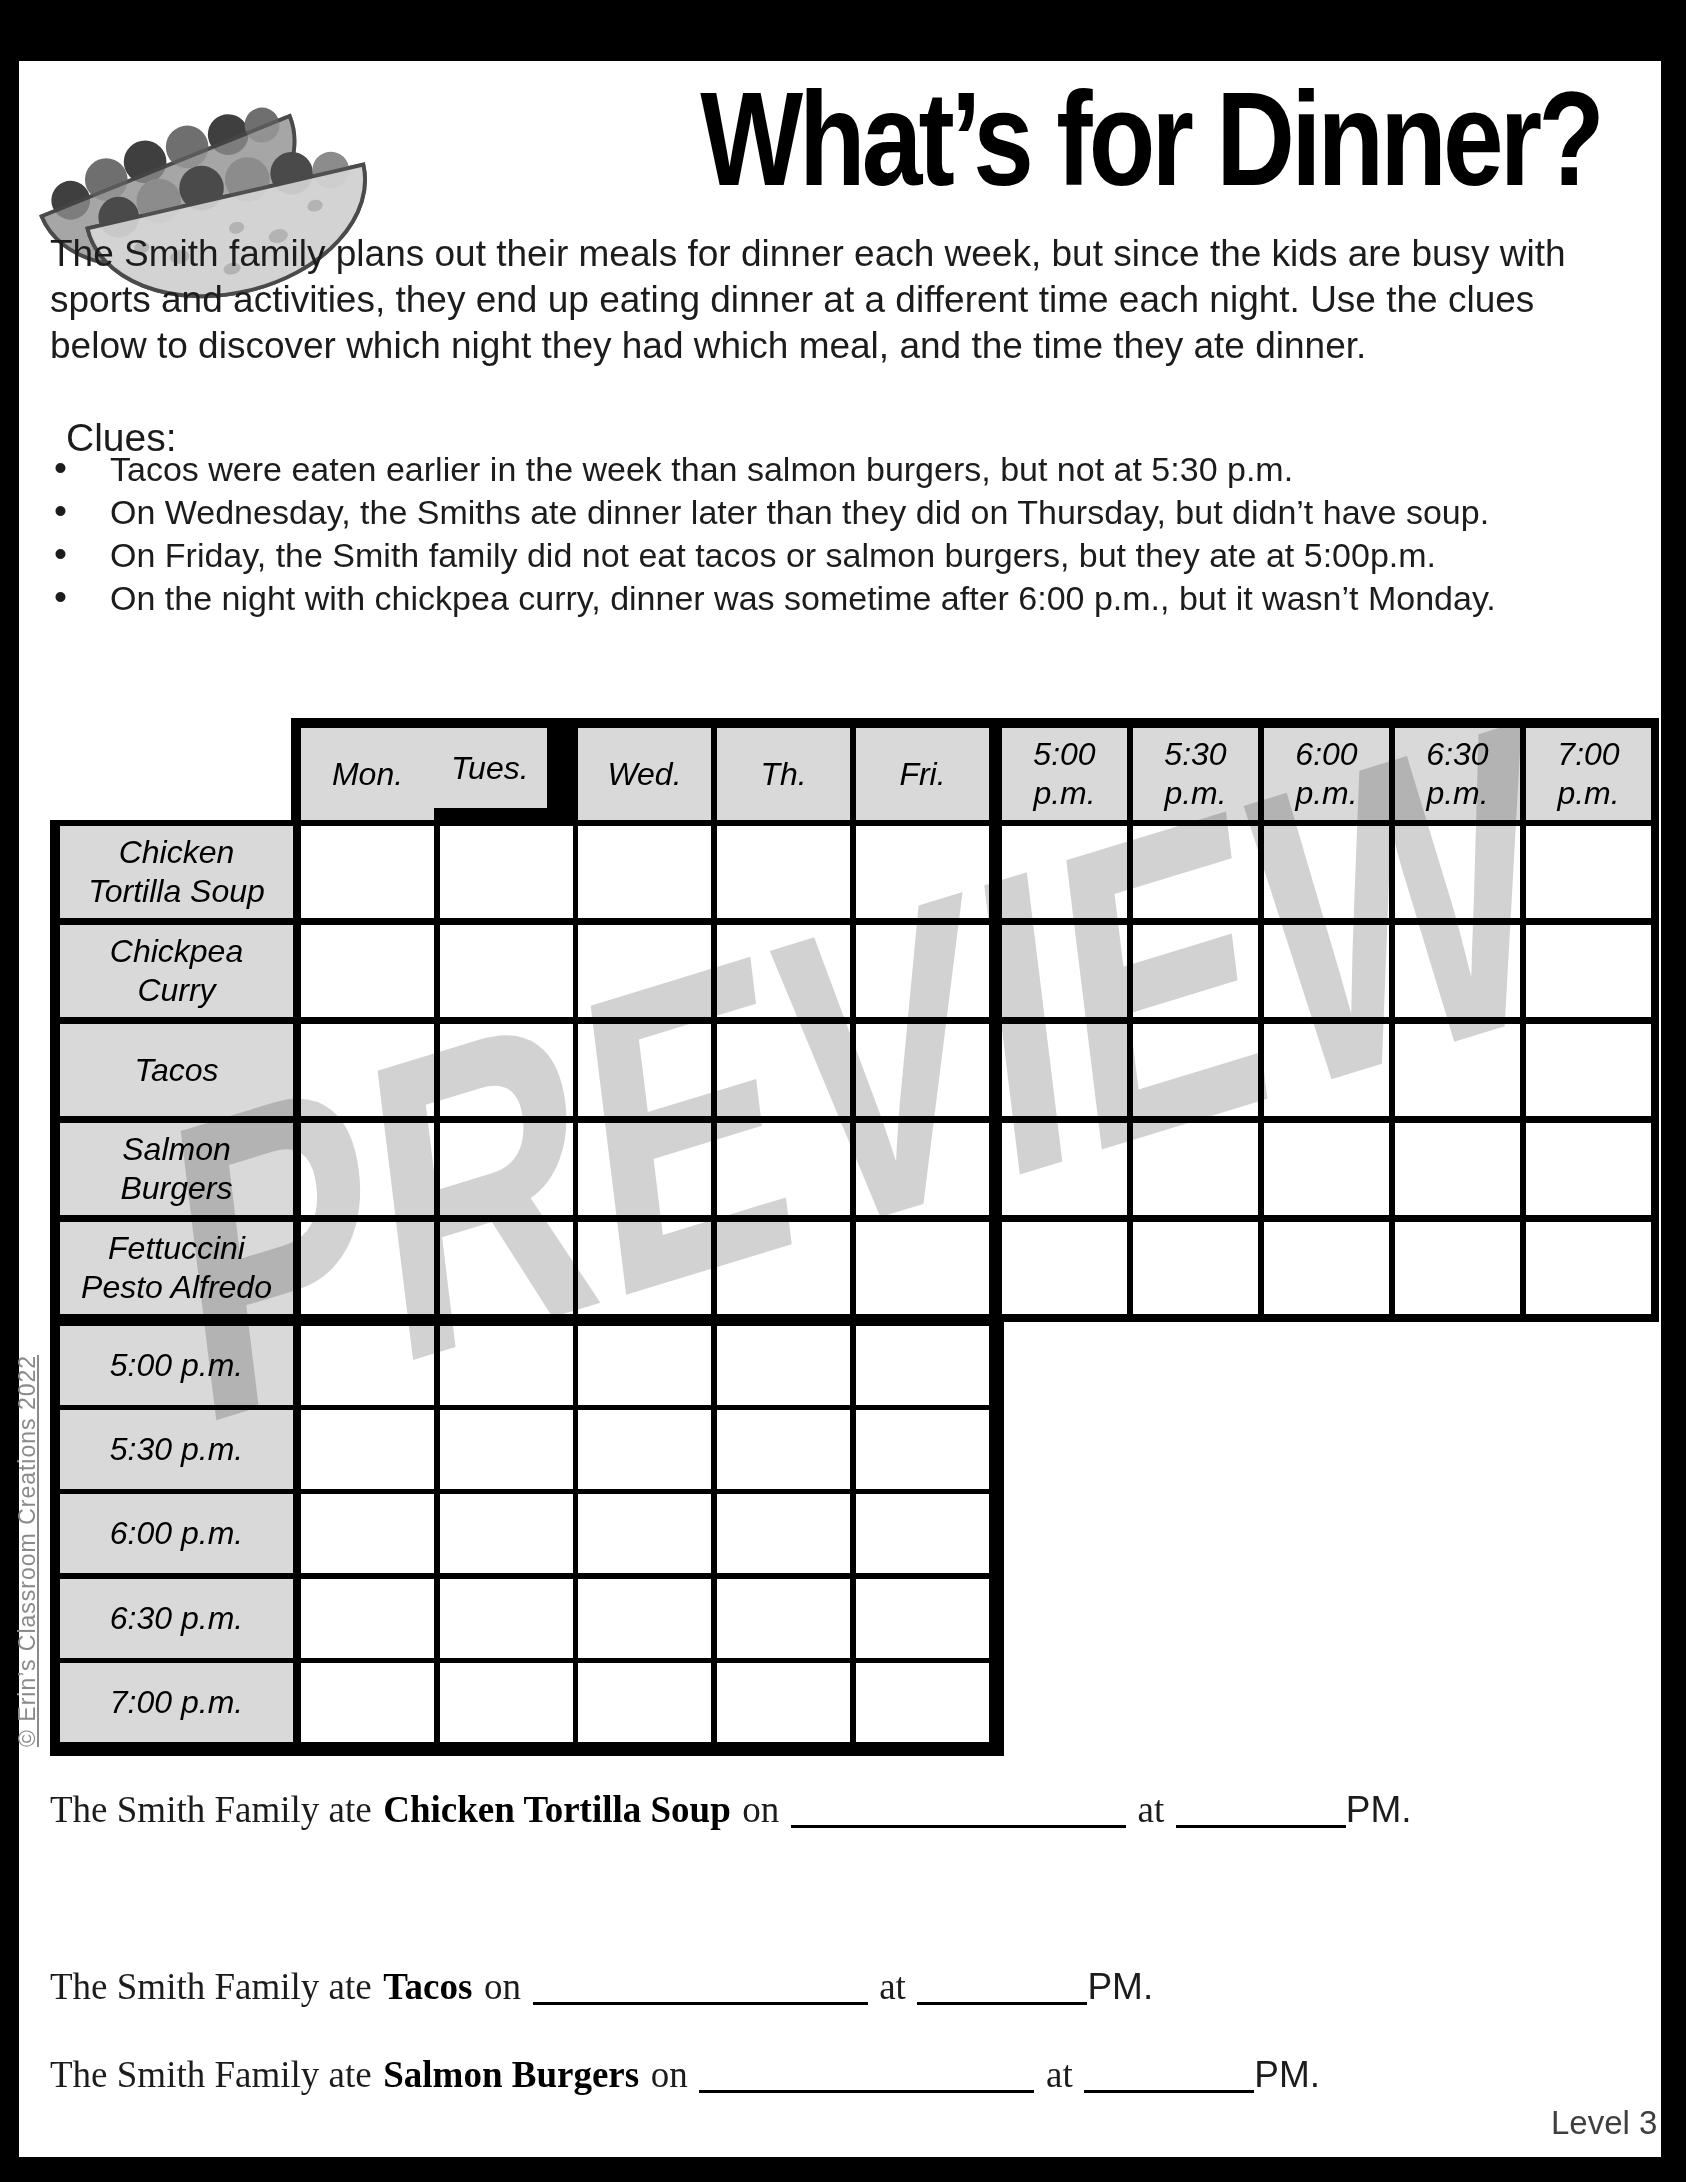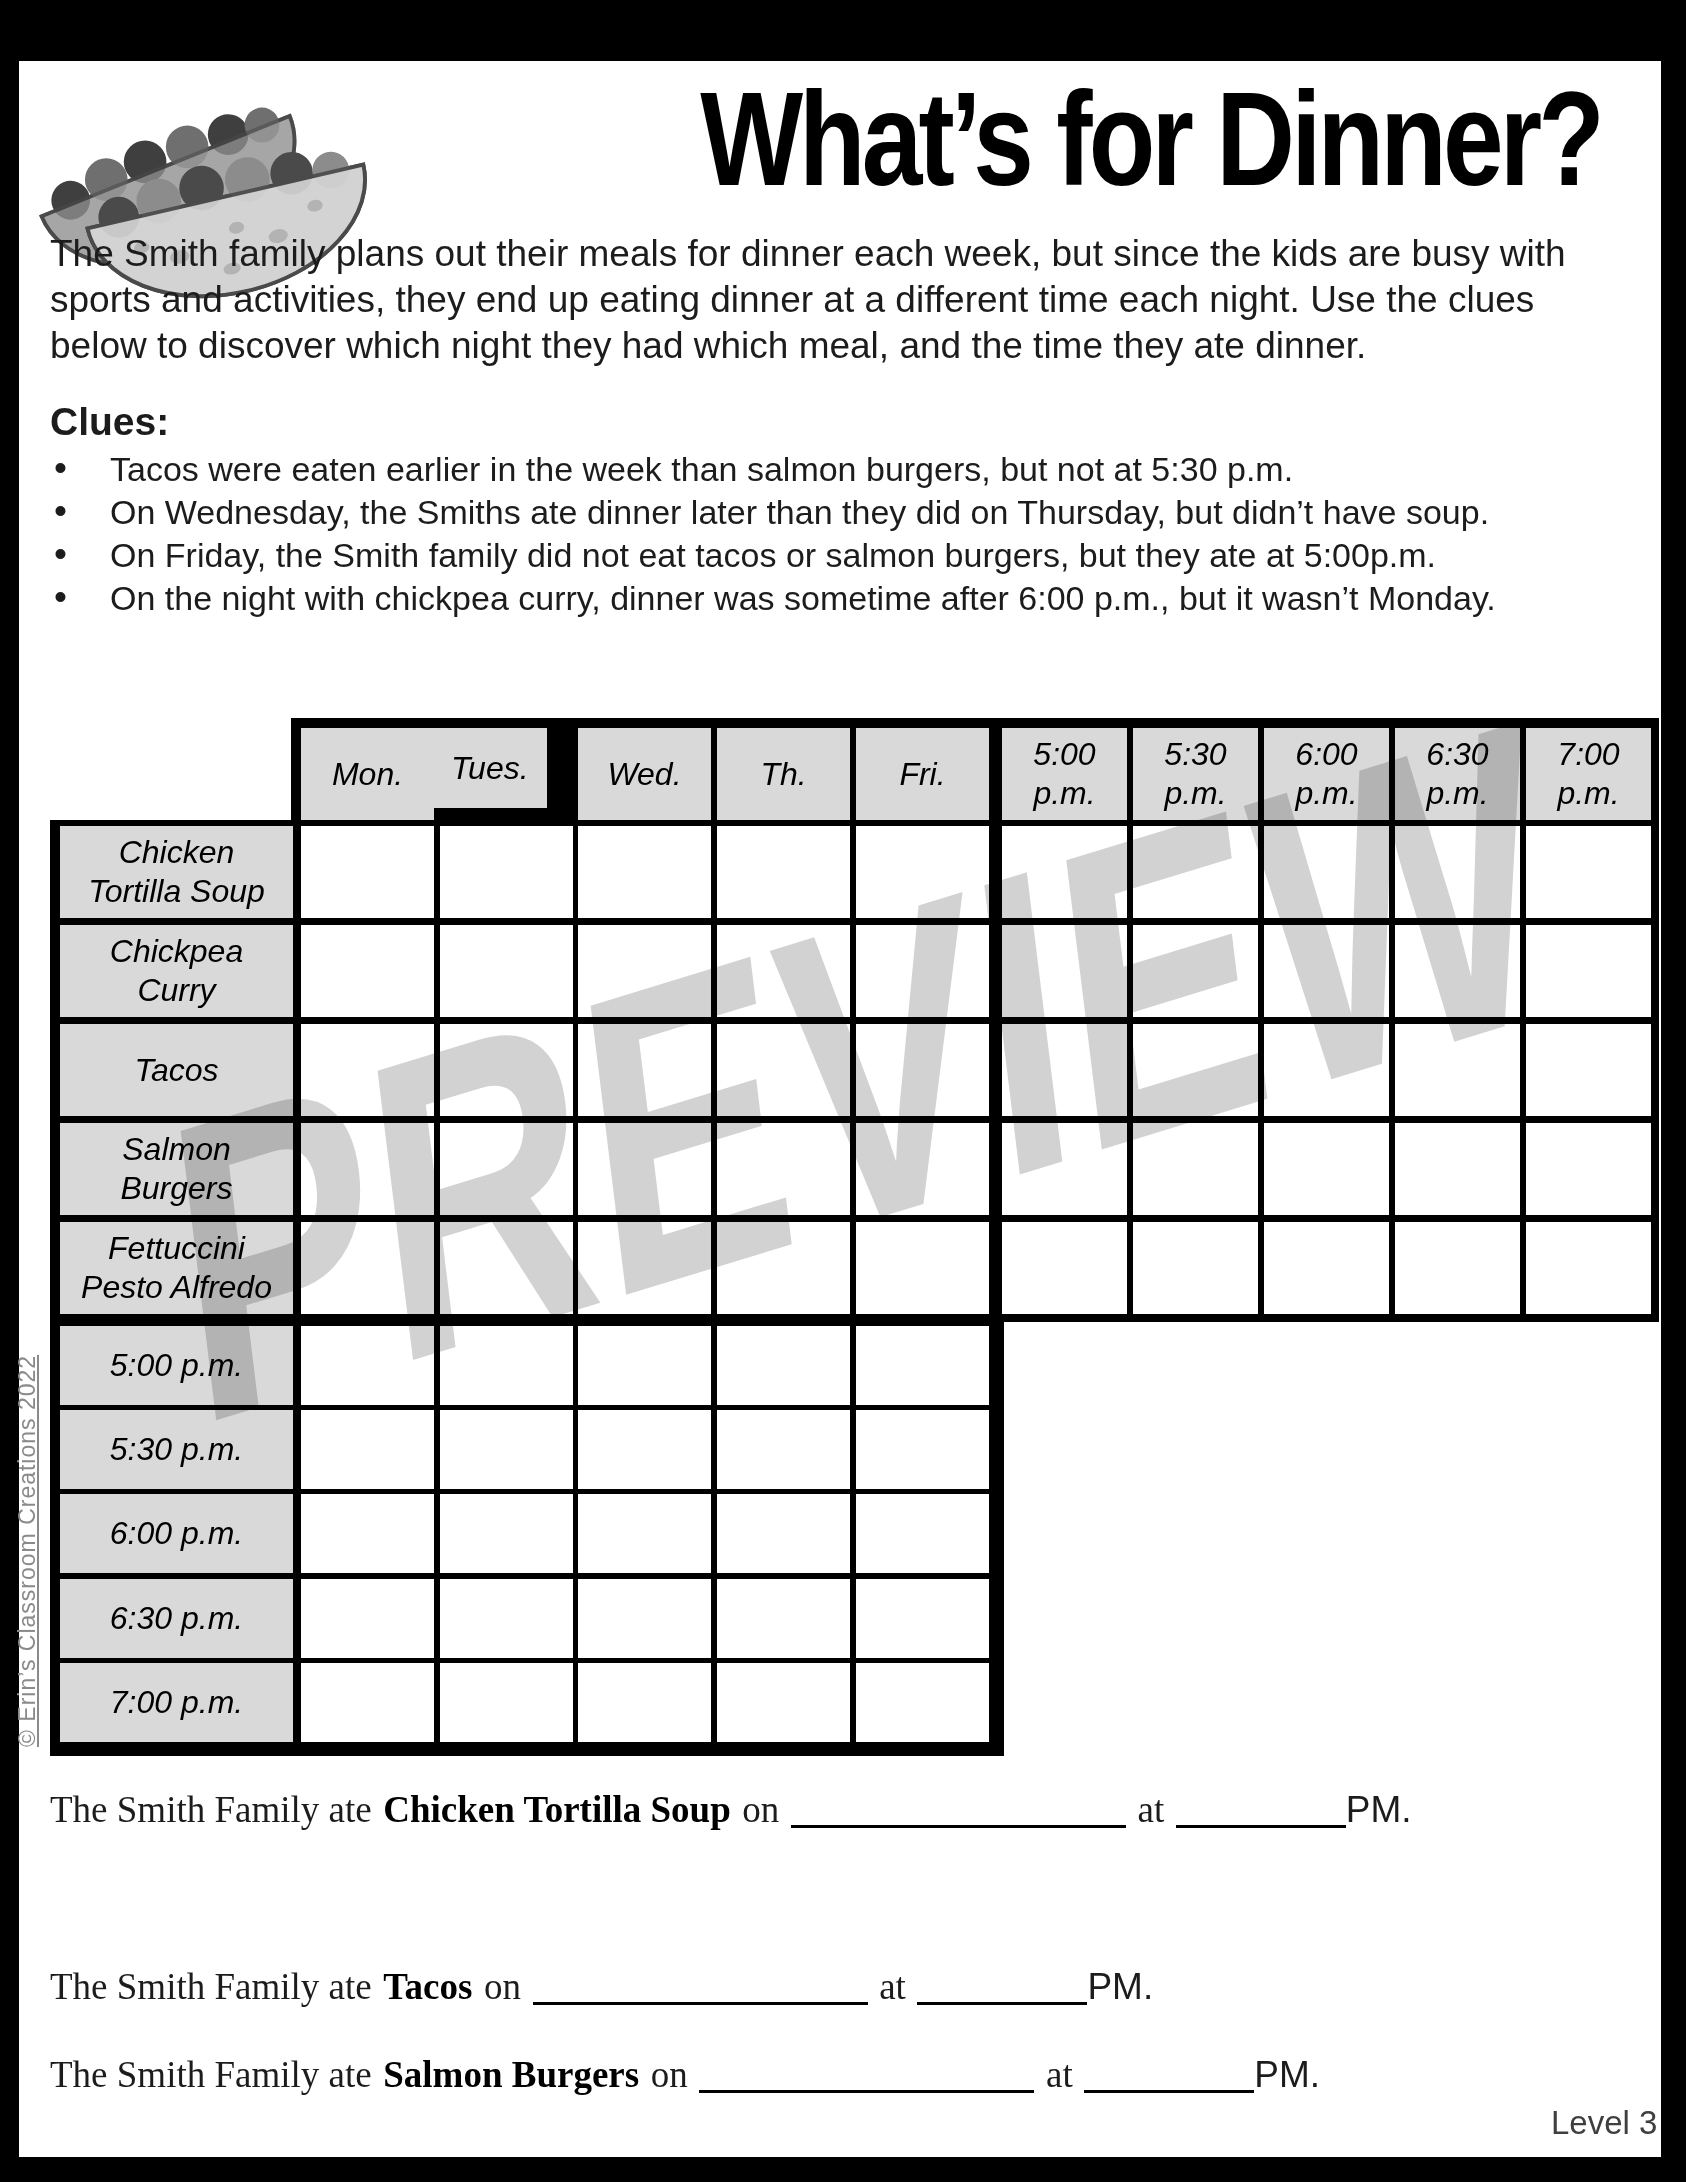--- a/index.html
+++ b/index.html
@@ -17,21 +17,21 @@
     position:absolute; left:670px; top:62px; width:961px; margin:0;
     text-align:center; font-size:109px; font-weight:800; letter-spacing:-3.9px;
     transform:scaleY(1.22); transform-origin:center top; white-space:nowrap; color:#000;
   }
 
   .intro {
     position:absolute; left:50px; top:231px; width:1533px; margin:0;
     font-size:37px; line-height:46px; color:#1c1c1c;
   }
 
-  .clues-heading { position:absolute; left:50px; top:400px; margin:0; font-size:39px; font-weight:bold; color:#1c1c1c; }
+  .clues-heading { position:absolute; left:50px; top:400px; margin:16px; font-size:39px; font-weight:normal; color:#1c1c1c; }
   .clues { position:absolute; left:50px; top:448px; width:1562px; margin:0; padding:0; list-style:none; font-size:34px; line-height:43px; color:#1c1c1c; }
   .clues li { position:relative; padding-left:60px; }
   .clues li::before { content:"\2022"; position:absolute; left:3.9px; top:-1.9px; font-size:37px; }
 
   .blk  { position:absolute; background:#000; }
   .cell { position:absolute; display:flex; align-items:center; justify-content:center; text-align:center; box-sizing:border-box; }
   .cell-gray  { background:#d9d9d9; font-style:italic; font-size:32px; line-height:39px; padding:0 17.5px; color:#000; }
   .cell-white { background:#ffffff; }
 
   .watermark {

